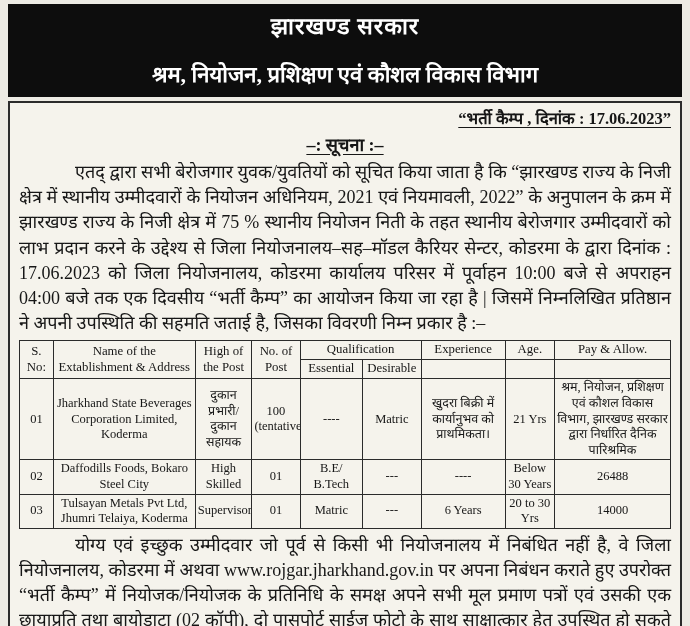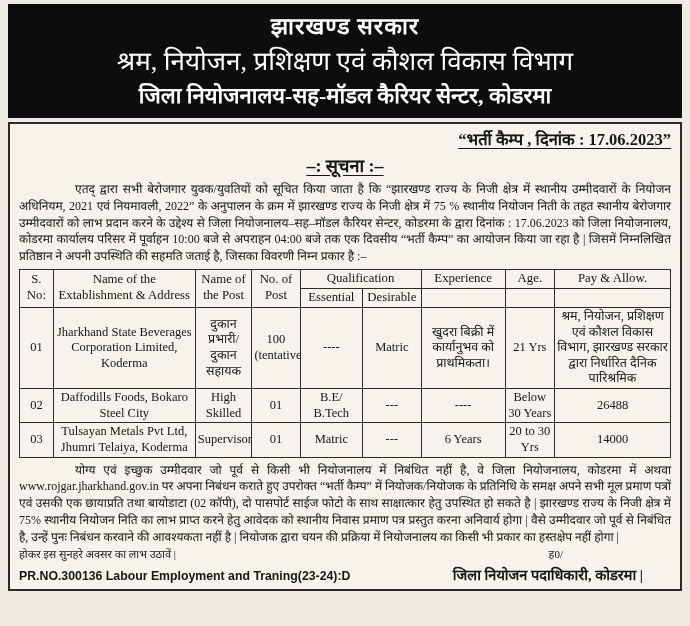--- a/index.html
+++ b/index.html
@@ -12,41 +12,41 @@
   .page { width:690px; height:626px; padding:4px 8px 6px 8px; }
 
   
   .banner {
     background:#0d0d0d;
     color:#ffffff;
     text-align:center;
     padding:5px 4px 9px 4px;
   }
   .banner .l1 { font-size:23px; font-weight:bold; letter-spacing:1px; }
-  .banner .l2 { font-size:26px; font-weight:normal; margin-top:1px; }
+  .banner .l2 { font-size:22px; font-weight:bold; margin-top:17px; }
   .banner .l3 { font-size:22px; font-weight:bold; margin-top:1px; }
 
   
   .notice-box {
     margin-top:4px;
     border:2px solid #2b2b2b;
     background:#f5f3ec;
     padding:3px 9px 5px 9px;
   }
   .camp-title {
     text-align:right; font-weight:bold; font-size:16.5px;
     text-decoration:underline; text-underline-offset:3px;
   }
   .suchna {
     text-align:center; font-weight:bold; font-size:18px;
     text-decoration:underline; text-underline-offset:3px;
     margin-top:3px;
   }
   .para {
-    font-size:12px; line-height:1.4; text-align:justify;
+    font-size:18px; line-height:1.4; text-align:justify;
     text-indent:56px; margin-top:4px;
   }
 
   
   table.vacancy {
     width:100%; border-collapse:collapse; margin-top:4px;
     table-layout:fixed;
   }
   table.vacancy th, table.vacancy td {
     border:1px solid #2b2b2b;
@@ -86,21 +86,20 @@
   .sig-title { font-weight:bold; font-size:14.5px; margin-right:28px; }
 </style>
 </head>
 <body>
 
 <div class="page">
 
   <div class="banner">
     <div class="l1">झारखण्ड सरकार</div>
     <div class="l2">श्रम, नियोजन, प्रशिक्षण एवं कौशल विकास विभाग</div>
-    <div class="l3">जिला नियोजनालय-सह-मॉडल कैरियर सेन्टर, कोडरमा</div>
   </div>
 
   <div class="notice-box">
 
     <div class="camp-title">“भर्ती कैम्प , दिनांक : 17.06.2023”</div>
     <div class="suchna">–: सूचना :–</div>
 
     <p class="para">एतद् द्वारा सभी बेरोजगार युवक/युवतियों को सूचित किया जाता है कि “झारखण्ड राज्य के निजी क्षेत्र में स्थानीय उम्मीदवारों के नियोजन अधिनियम, 2021 एवं नियमावली, 2022” के अनुपालन के क्रम में झारखण्ड राज्य के निजी क्षेत्र में 75 % स्थानीय नियोजन निती के तहत स्थानीय बेरोजगार उम्मीदवारों को लाभ प्रदान करने के उद्देश्य से जिला नियोजनालय–सह–मॉडल कैरियर सेन्टर, कोडरमा के द्वारा दिनांक : 17.06.2023 को जिला नियोजनालय, कोडरमा कार्यालय परिसर में पूर्वाहन 10:00 बजे से अपराहन 04:00 बजे तक एक दिवसीय “भर्ती कैम्प” का आयोजन किया जा रहा है | जिसमें निम्नलिखित प्रतिष्ठान ने अपनी उपस्थिति की सहमति जताई है, जिसका विवरणी निम्न प्रकार है :–</p>
 
     <table class="vacancy">
@@ -119,21 +118,21 @@
         <tr>
           <th rowspan="2">
             <div>S.</div>
               <div>No:</div>
           </th>
           <th rowspan="2">
             <div>Name of the</div>
               <div>Extablishment &amp; Address</div>
           </th>
           <th rowspan="2">
-            <div>Name of</div>
+            <div>High of</div>
               <div>the Post</div>
           </th>
           <th rowspan="2">
             <div>No. of</div>
               <div>Post</div>
           </th>
           <th colspan="2">Qualification</th>
           <th>Experience</th>
           <th>Age.</th>
           <th>Pay &amp; Allow.</th>

